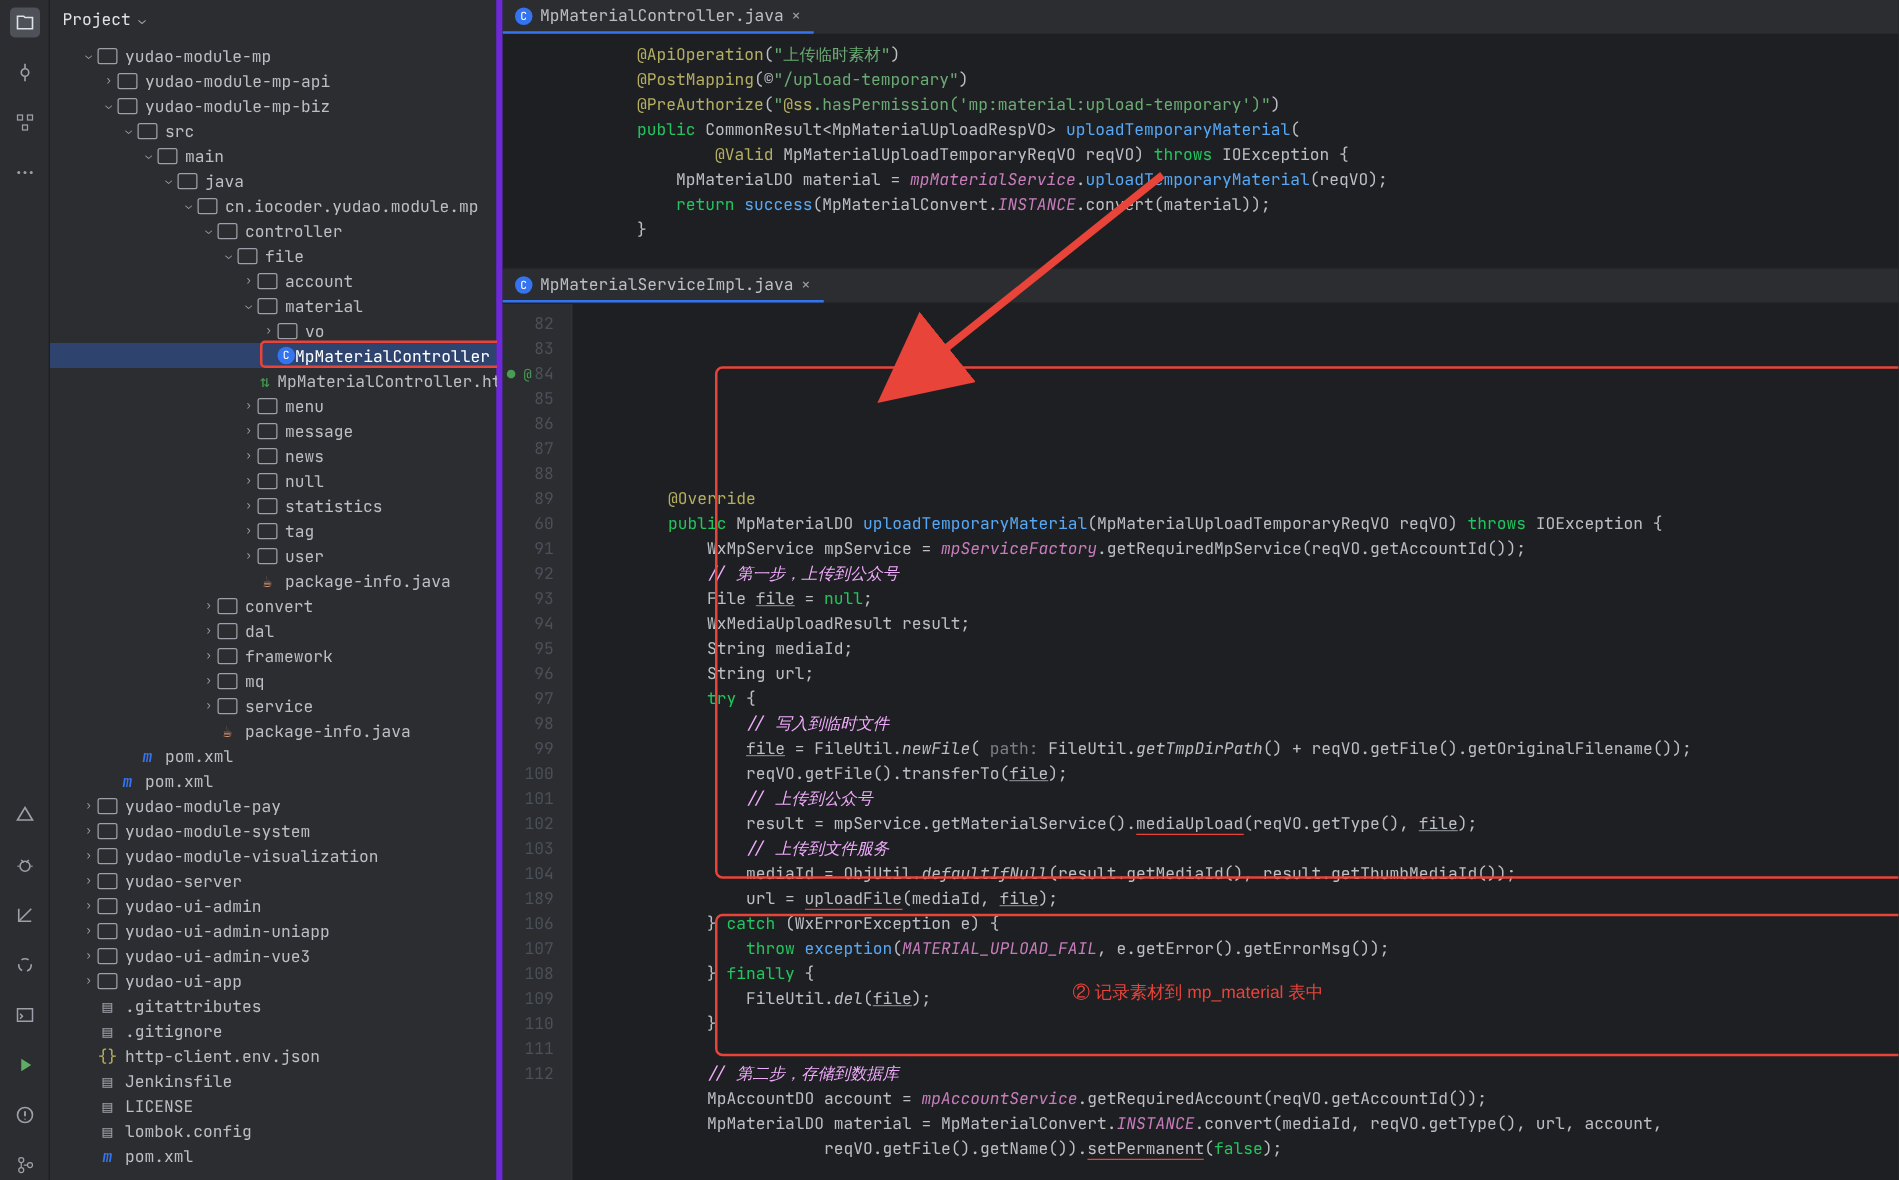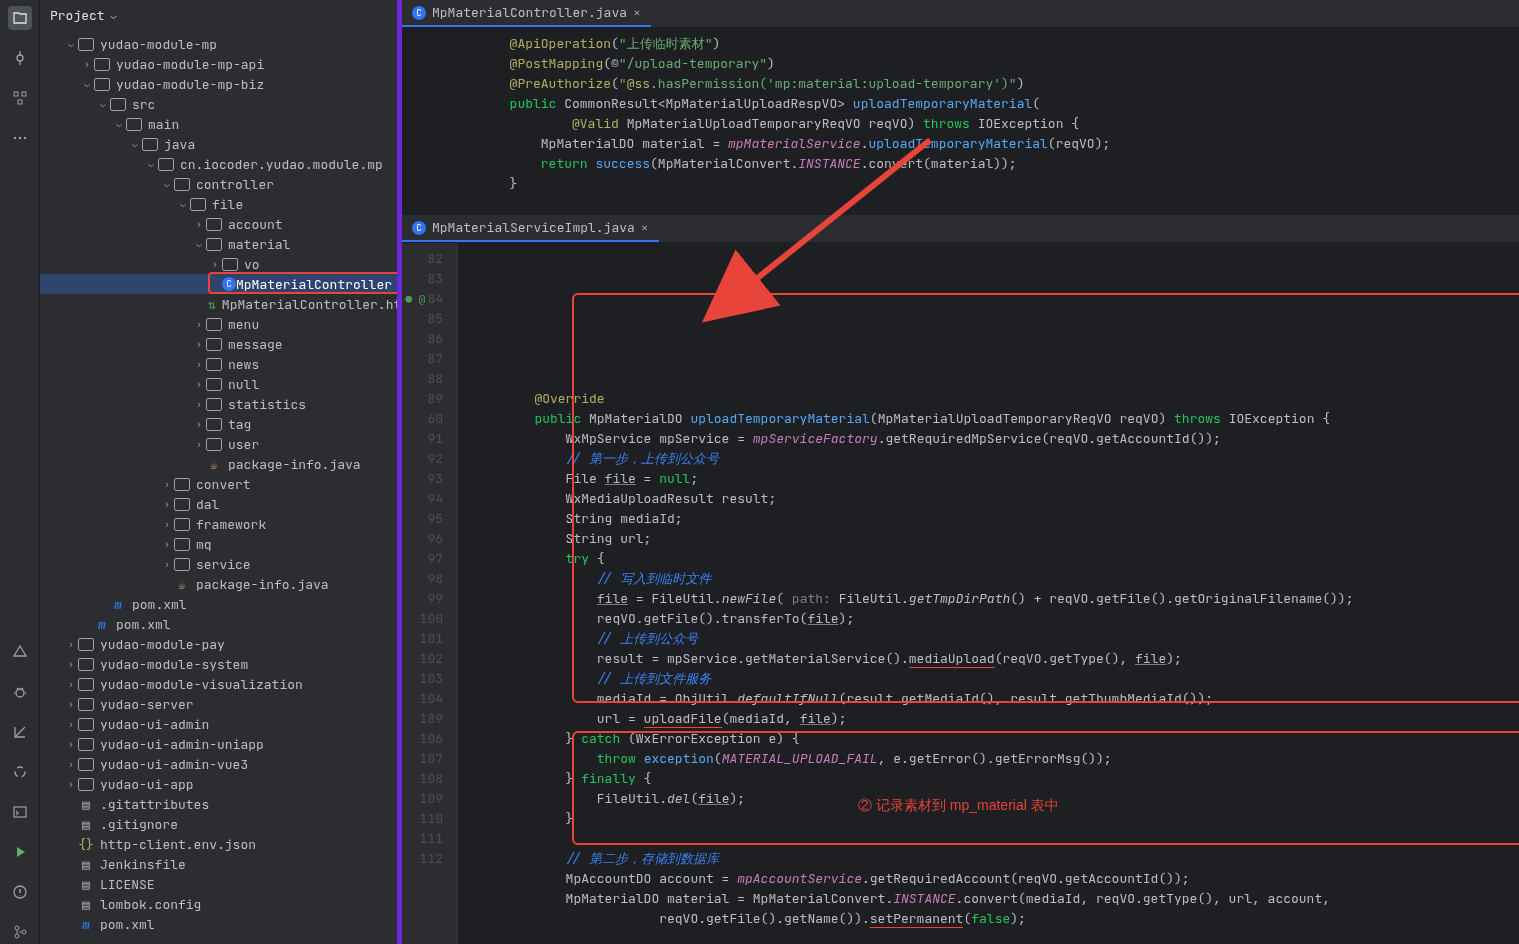--- a/index.html
+++ b/index.html
@@ -25,21 +25,21 @@
 .tab { display:flex; align-items:center; padding:0 10px; gap:6px; color:#bcbec4; border-bottom:2px solid transparent; }
 .tab.act { border-bottom-color:#3574f0; }
 .tab .close { color:#9da0a8; cursor:pointer; }
 .editor { flex:1; display:flex; overflow:hidden; font-size:13px; line-height:20px; }
 .gutter { width:56px; background:#2b2d30; color:#4b5059; text-align:right; padding:6px 6px 0 0; user-select:none; border-right:1px solid #313438; }
 .gutter .ln { height:20px; padding-right:8px; }
 .gmark { display:inline-block; color:#499c54; font-size:11px; margin-right:2px; }
 .code { flex:1; padding:6px 0 0 14px; position:relative; background:#1e1f22; white-space:pre; }
 .code .cl { height:20px; }
 .kw { color:#22c55e; } .str { color:#6aab73; } .ann { color:#b3ae60; }
-.cmt { color:#3b82f6; font-style:italic; } .fn { color:#56a8f5; } .ital { font-style:italic; } .param { color:#7a7e85; }
+.cmt { color:#f0abfc; font-style:italic; } .fn { color:#56a8f5; } .ital { font-style:italic; } .param { color:#7a7e85; }
 .purple { color:#c77dbb; font-style:italic; }
 .underl { text-decoration:underline; text-decoration-color:#7a7e85; }
 .under-red { border-bottom:1.5px solid #e8443a; }
 .split { height:1px; background:#1e1f22; }
 .overlay-arrow { position:absolute; pointer-events:none; }
 .redbox { position:absolute; border:2px solid #e8443a; border-radius:6px; pointer-events:none; }
 .redtxt { position:absolute; color:#e8443a; font-family: -apple-system, sans-serif; font-size:14px; pointer-events:none; }
 svg { display:block; }
 </style>
 </head>
@@ -410,21 +410,21 @@
           <div class="ln">108</div>
           <div class="ln">109</div>
           <div class="ln">110</div>
           <div class="ln">111</div>
           <div class="ln">112</div>
         </div>
       <div class="code" id="code-bot">
         
         <div class="redbox" style="left:114px;top:50px;width:970px;height:410px"></div>
         <div class="redbox" style="left:114px;top:488px;width:970px;height:114px"></div>
-        <div class="redtxt" style="left:400px;top:552px">② 记录素材到 mp_material 表中</div>
+        <div class="redtxt" style="left:400px;top:540px">② 记录素材到 mp_material 表中</div>
       <div class="cl"></div><div class="cl">        <span class="ann">@Override</span></div><div class="cl">        <span class="kw">public</span> MpMaterialDO <span class="fn">uploadTemporaryMaterial</span>(MpMaterialUploadTemporaryReqVO reqVO) <span class="kw">throws</span> IOException {</div><div class="cl">            WxMpService mpService = <span class="purple">mpServiceFactory</span>.getRequiredMpService(reqVO.getAccountId());</div><div class="cl"><span class="cmt">            // 第一步，上传到公众号</span></div><div class="cl">            File <span class="underl">file</span> = <span class="kw">null</span>;</div><div class="cl">            WxMediaUploadResult result;</div><div class="cl">            String mediaId;</div><div class="cl">            String url;</div><div class="cl">            <span class="kw">try</span> {</div><div class="cl"><span class="cmt">                // 写入到临时文件</span></div><div class="cl">                <span class="underl">file</span> = FileUtil.<span class="ital">newFile</span>( <span class="param">path: </span>FileUtil.<span class="ital">getTmpDirPath</span>() + reqVO.getFile().getOriginalFilename());</div><div class="cl">                reqVO.getFile().transferTo(<span class="underl">file</span>);</div><div class="cl"><span class="cmt">                // 上传到公众号</span></div><div class="cl">                result = mpService.getMaterialService().<span class="under-red">mediaUpload</span>(reqVO.getType(), <span class="underl">file</span>);</div><div class="cl"><span class="cmt">                // 上传到文件服务</span></div><div class="cl">                mediaId = ObjUtil.<span class="ital">defaultIfNull</span>(result.getMediaId(), result.getThumbMediaId());</div><div class="cl">                url = <span class="under-red">uploadFile</span>(mediaId, <span class="underl">file</span>);</div><div class="cl">            } <span class="kw">catch</span> (WxErrorException e) {</div><div class="cl">                <span class="kw">throw</span> <span class="fn">exception</span>(<span class="purple">MATERIAL_UPLOAD_FAIL</span>, e.getError().getErrorMsg());</div><div class="cl">            } <span class="kw">finally</span> {</div><div class="cl">                FileUtil.<span class="ital">del</span>(<span class="underl">file</span>);</div><div class="cl">            }</div><div class="cl"></div><div class="cl"><span class="cmt">            // 第二步，存储到数据库</span></div><div class="cl">            MpAccountDO account = <span class="purple">mpAccountService</span>.getRequiredAccount(reqVO.getAccountId());</div><div class="cl">            MpMaterialDO material = MpMaterialConvert.<span class="purple">INSTANCE</span>.convert(mediaId, reqVO.getType(), url, account,</div><div class="cl">                        reqVO.getFile().getName()).<span class="under-red">setPermanent</span>(<span class="kw">false</span>);</div></div>
     </div>
   </div>
 
   <svg class="overlay-arrow" style="left:700px;top:130px" width="260" height="200">
     <defs>
         <marker id="ah" markerWidth="12" markerHeight="12" refX="6" refY="6" orient="auto">
           <path d="M0 0L12 6L0 12z" fill="#e8443a"></path>
         </marker>
       </defs>

